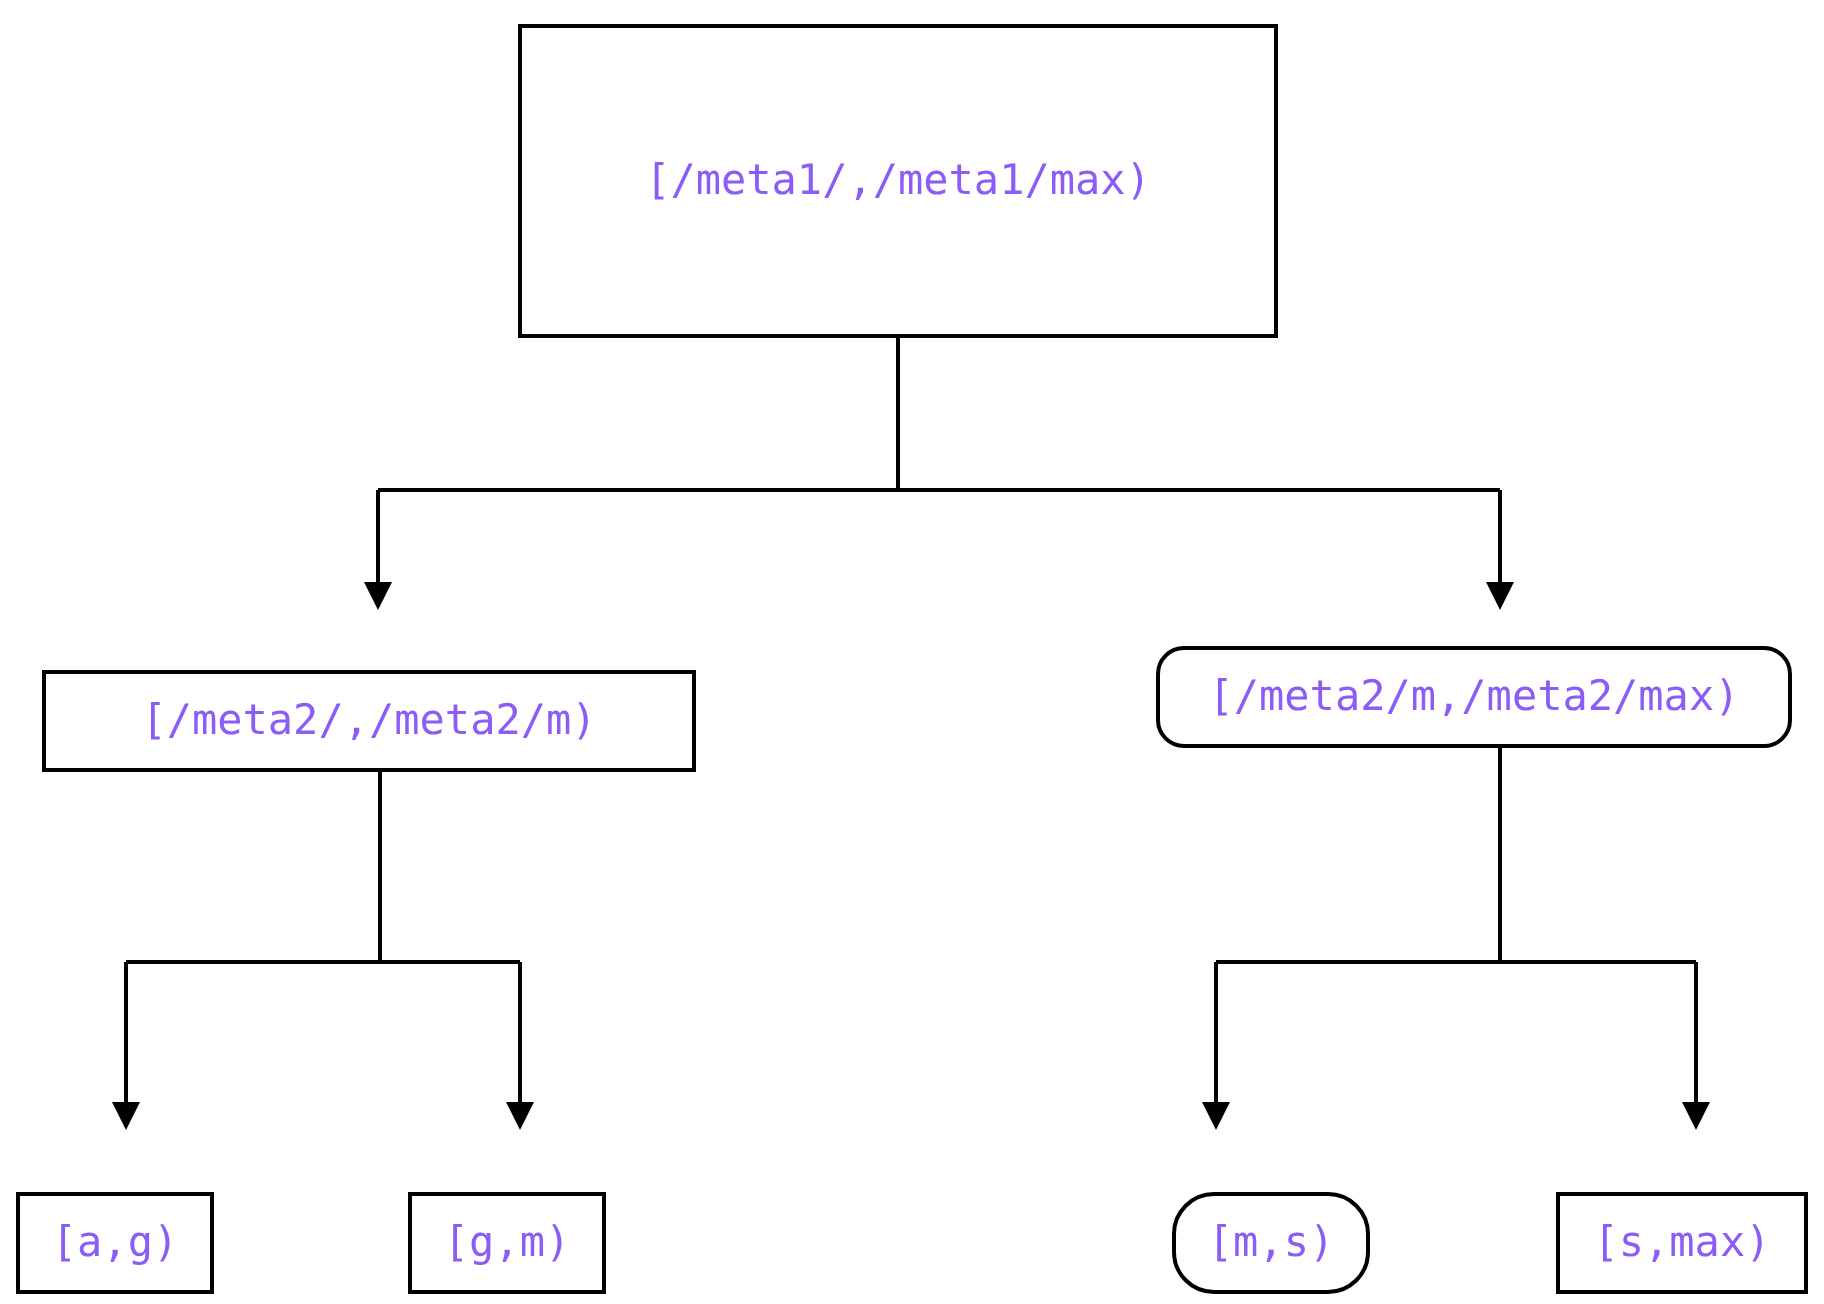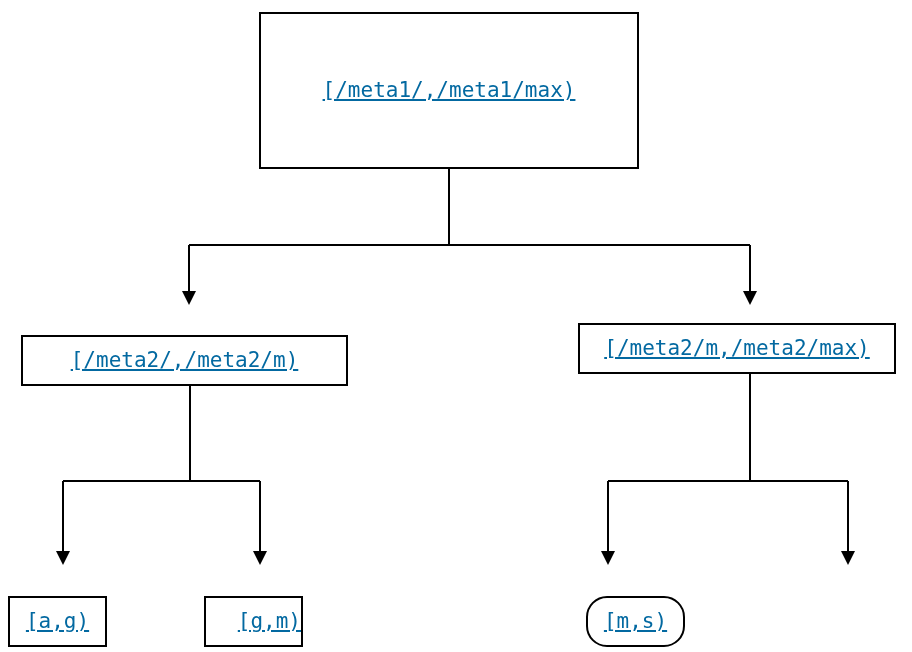--- a/index.html
+++ b/index.html
@@ -31,24 +31,23 @@
     border: 2px solid #000000;
     background: #ffffff;
     display: flex;
     align-items: center;
     justify-content: center;
     color: #000000;
     white-space: nowrap;
   }
   .node-label {
     font-family: "DejaVu Sans Mono", "Liberation Mono", monospace;
-    color: #0369a1;
+    color: #8b5cf6;
     letter-spacing: 0px;
     line-height: 1;
-    text-decoration: underline;
   }
   
   #node-root {
     left: 259px;
     top: 12px;
     width: 380px;
     height: 157px;
   }
   #node-root .node-label { font-size: 21px; }
   
@@ -56,32 +55,33 @@
     left: 21px;
     top: 335px;
     width: 327px;
     height: 51px;
   }
   #node-meta2-high {
     left: 578px;
     top: 323px;
     width: 318px;
     height: 51px;
+    border-radius: 14px;
   }
   #node-meta2-low .node-label,
   #node-meta2-high .node-label { font-size: 21px; }
   
   .leaf-box {
     width: 99px;
     height: 51px;
     top: 584px;
     margin-top: 12px;
   }
   #node-leaf-ag { left: 8px; }
-  #node-leaf-gm { left: 204px; justify-content: flex-end; }
+  #node-leaf-gm { left: 204px; }
   #node-leaf-ms { left: 586px; border-radius: 21px; }
   #node-leaf-smax { left: 778px; width: 126px; }
   .leaf-box .node-label { font-size: 21px; }
 </style>
 </head>
 <body>
 
 <div id="diagram-canvas">
 
   <svg id="edge-layer" viewBox="0 0 912 652" width="912" height="652" xmlns="http://www.w3.org/2000/svg">
@@ -135,14 +135,17 @@
   </div>
 
   <div class="node-box leaf-box" id="node-leaf-gm">
     <span class="node-label">[g,m)</span>
   </div>
 
   <div class="node-box leaf-box" id="node-leaf-ms">
     <span class="node-label">[m,s)</span>
   </div>
 
+  <div class="node-box leaf-box" id="node-leaf-smax">
+    <span class="node-label">[s,max)</span>
+  </div>
 
 </div>
 
 </body></html>

